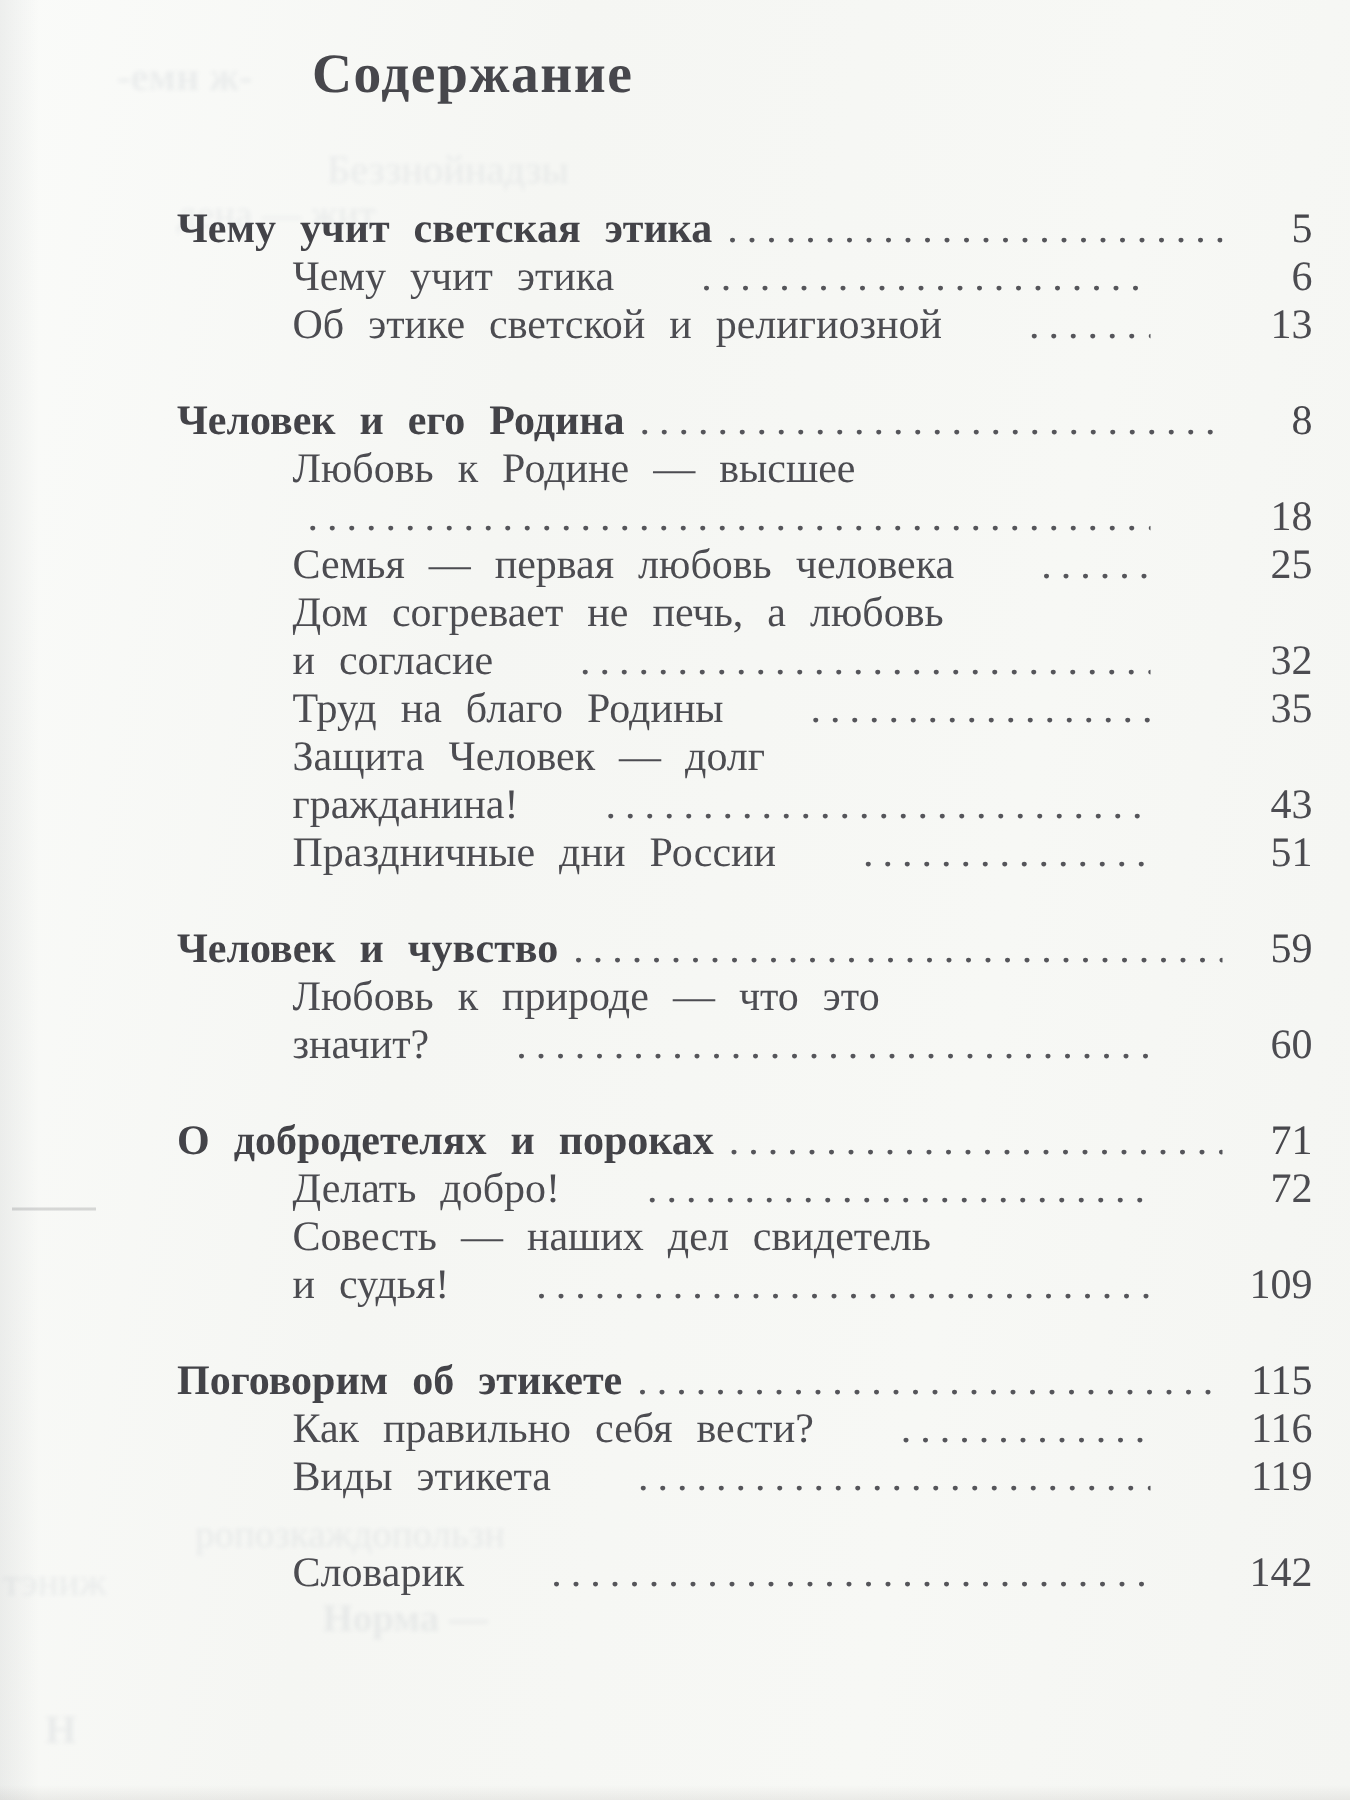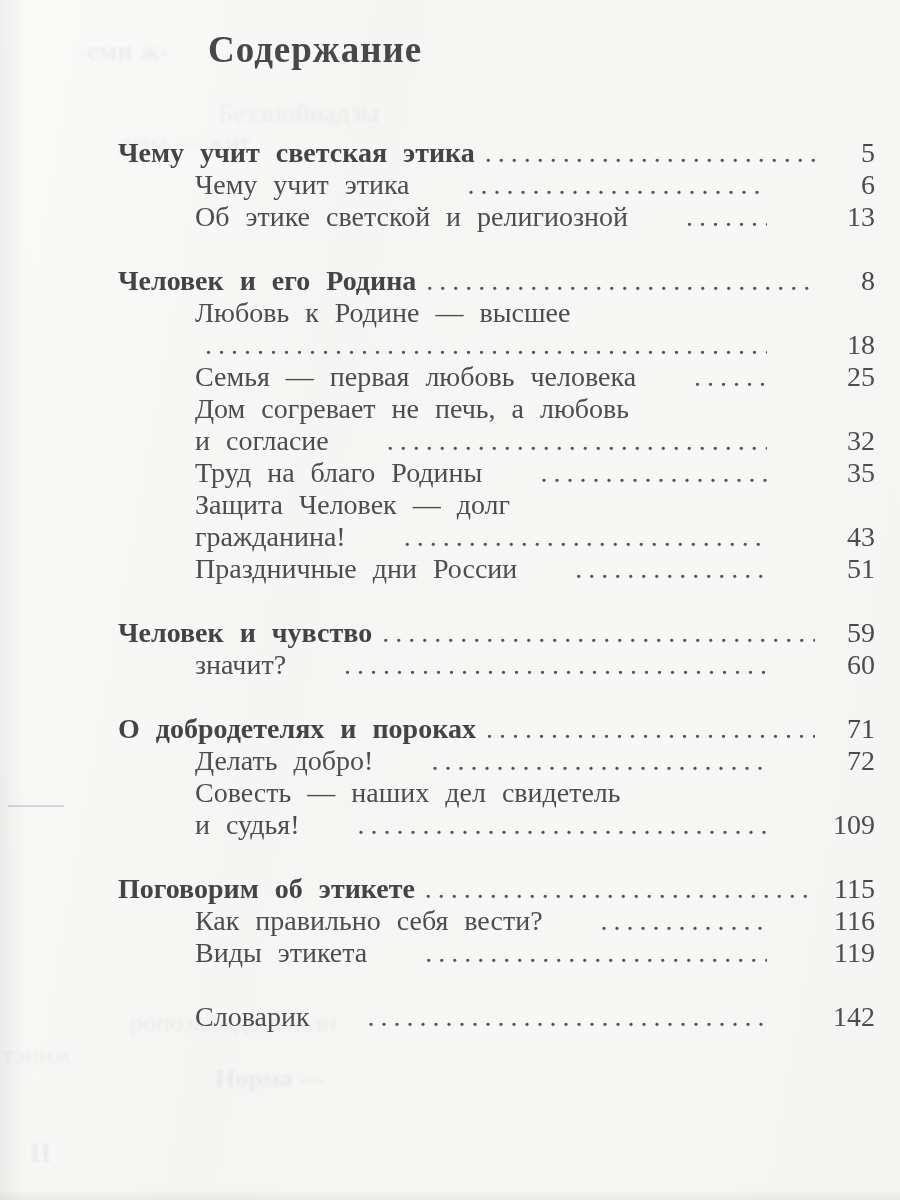--- a/index.html
+++ b/index.html
@@ -169,20 +169,23 @@
       <div class="toc-line indent">
         <span class="t">Праздничные дни России</span>
         <span class="leader">................................................................................</span>
         <span class="num">51</span>
       </div>
       <div class="spacer"></div>
       <div class="toc-line bold">
         <span class="t">Человек и чувство</span>
         <span class="leader">................................................................................</span>
         <span class="num">59</span>
+      </div>
+      <div class="toc-line indent">
+        <span class="t">Любовь к природе — что это</span>
       </div>
       <div class="toc-line indent">
         <span class="t">значит?</span>
         <span class="leader">................................................................................</span>
         <span class="num">60</span>
       </div>
       <div class="spacer"></div>
       <div class="toc-line bold">
         <span class="t">О добродетелях и пороках</span>
         <span class="leader">................................................................................</span>

